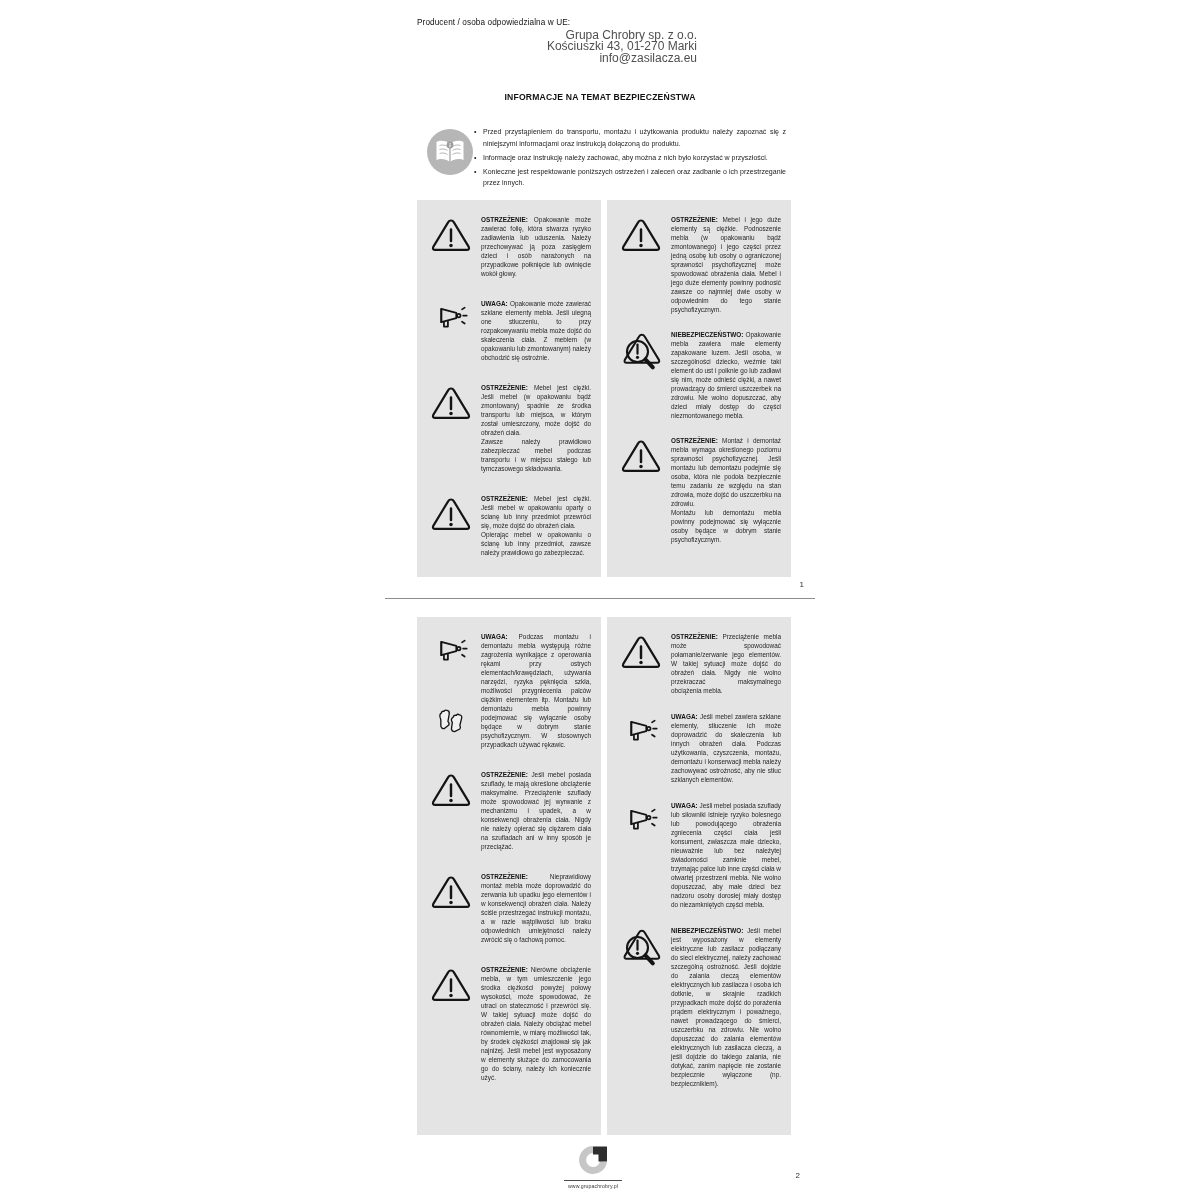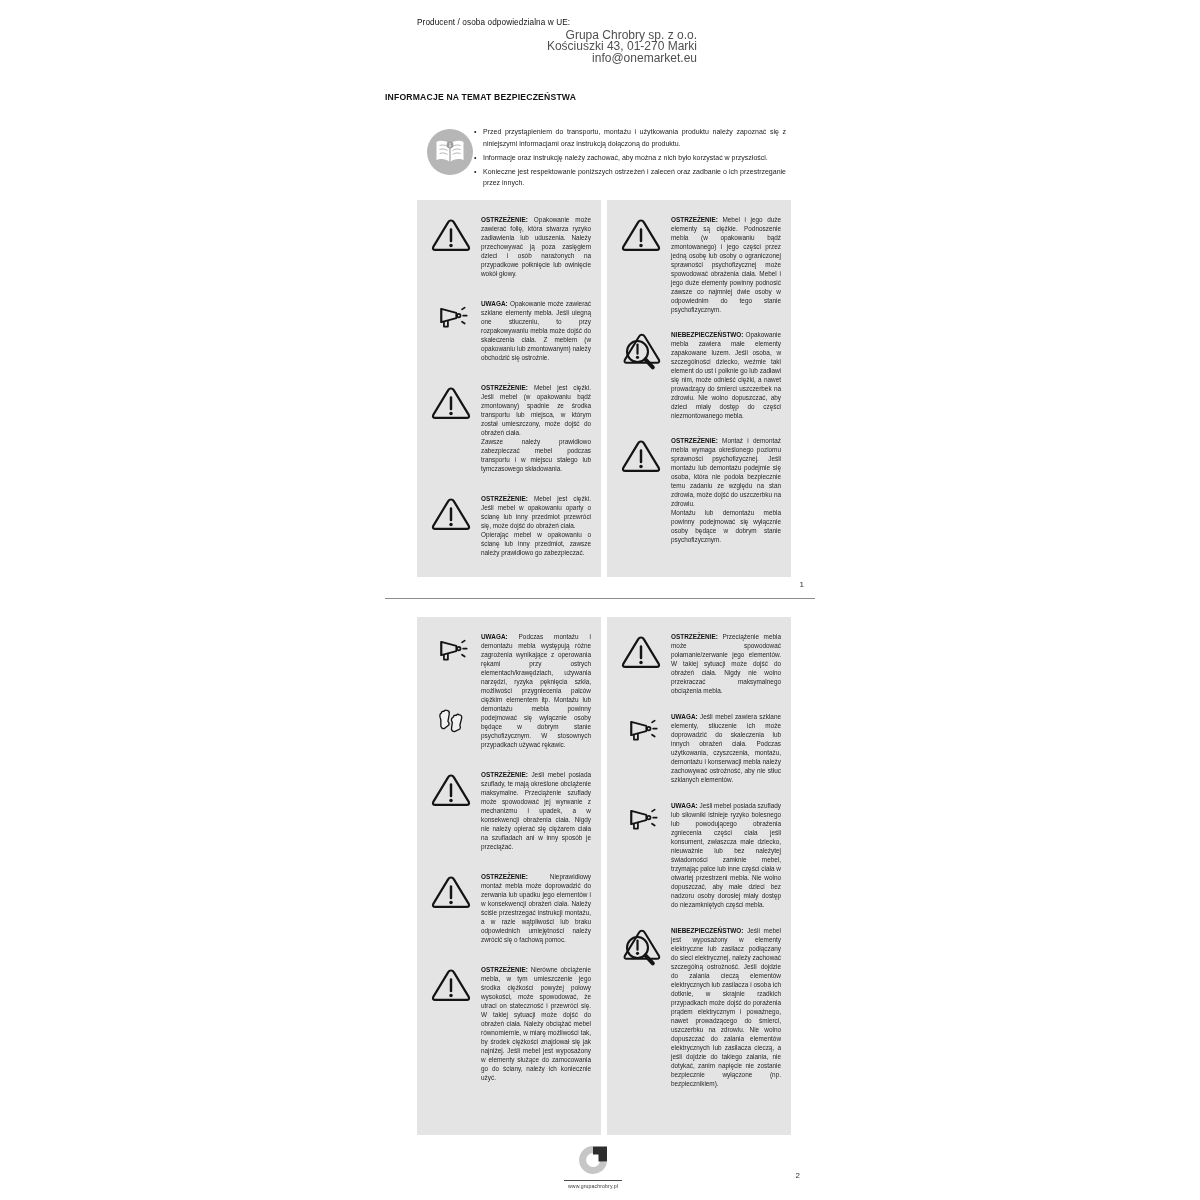--- a/index.html
+++ b/index.html
@@ -5,21 +5,21 @@
   html,body{margin:0;padding:0;background:#fff;}
   .sheet{position:relative;width:1200px;height:1200px;background:#ffffff;
          font-family:"Liberation Sans",sans-serif;color:#1c1c1c;overflow:hidden;}
 
   
   .header{position:absolute;left:417px;top:18px;width:280px;}
   .header .label{font-size:8.2px;font-weight:normal;color:#111;margin-bottom:3px;letter-spacing:.1px;}
   .header .line{font-size:12px;color:#4f4f4f;line-height:11.3px;text-align:right;}
 
   
-  .doc-title{position:absolute;left:385px;top:92px;width:430px;
+  .doc-title{position:absolute;left:385px;top:92px;width:430px;text-align:center;
              font-size:8.6px;font-weight:bold;color:#111;letter-spacing:.2px;}
 
   
   .book-badge{position:absolute;left:427px;top:129px;width:46px;height:46px;}
   .intro-bullets{position:absolute;left:474px;top:126px;width:312px;}
   .bullet{display:flex;gap:5px;margin-bottom:2.5px;}
   .bullet .dot{font-size:7px;line-height:11.5px;flex:0 0 4px;}
   .bullet .btxt{font-size:7px;line-height:11.5px;text-align:justify;color:#222;}
 
   
@@ -50,21 +50,21 @@
 </style>
 </head>
 <body>
 
 <div class="sheet">
 
   <div class="header">
     <div class="label">Producent / osoba odpowiedzialna w UE:</div>
     <div class="line">Grupa Chrobry sp. z o.o.</div>
     <div class="line">Kościuszki 43, 01-270 Marki</div>
-    <div class="line">info@onemarket.eu</div>
+    <div class="line">info@zasilacza.eu</div>
   </div>
 
   <div class="doc-title">INFORMACJE NA TEMAT BEZPIECZEŃSTWA</div>
 
   <div class="book-badge">
     <svg width="46" height="46" viewBox="0 0 46 46">
       <circle cx="23" cy="23" r="23" fill="#b6b6b6"></circle>
       <path d="M23 15 C19.5 11 12 11 9.5 13 V31 C12 29.2 19.5 29.4 23 33 C26.5 29.4 34 29.2 36.5 31 V13 C34 11 26.5 11 23 15 Z" fill="#ffffff"></path>
       <path d="M23 15 V33" stroke="#b6b6b6" stroke-width="1.6" fill="none"></path>
       <path d="M12.5 16.5 C15.5 15.5 18.5 16 20.5 17.5 M12.5 20.5 C15.5 19.5 18.5 20 20.5 21.5 M12.5 24.5 C15.5 23.5 18.5 24 20.5 25.5 M25.5 17.5 C27.5 16 30.5 15.5 33.5 16.5 M25.5 21.5 C27.5 20 30.5 19.5 33.5 20.5 M25.5 25.5 C27.5 24 30.5 23.5 33.5 24.5" stroke="#b6b6b6" stroke-width="1" fill="none"></path>

